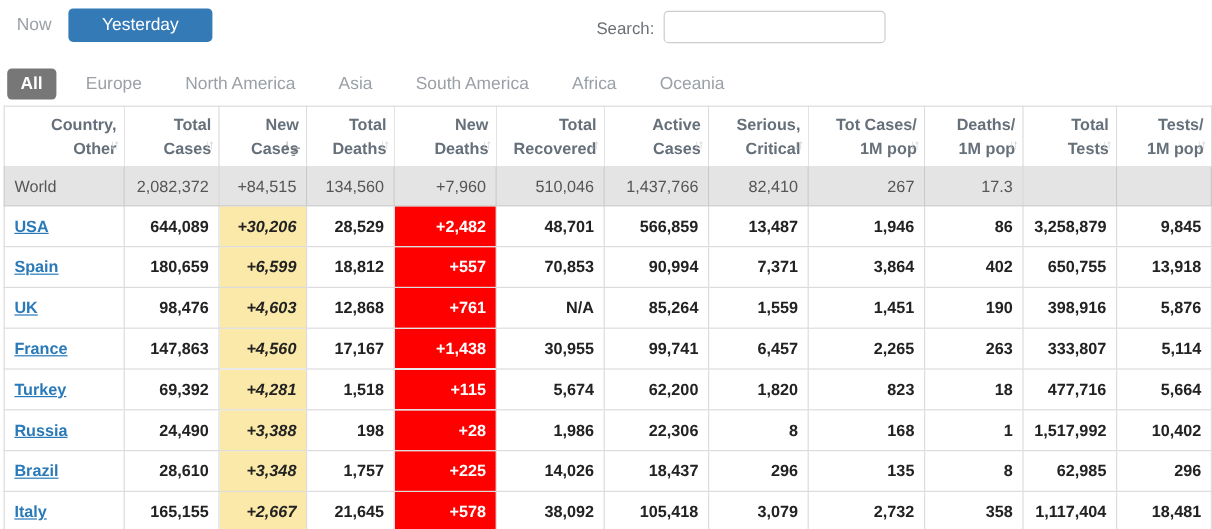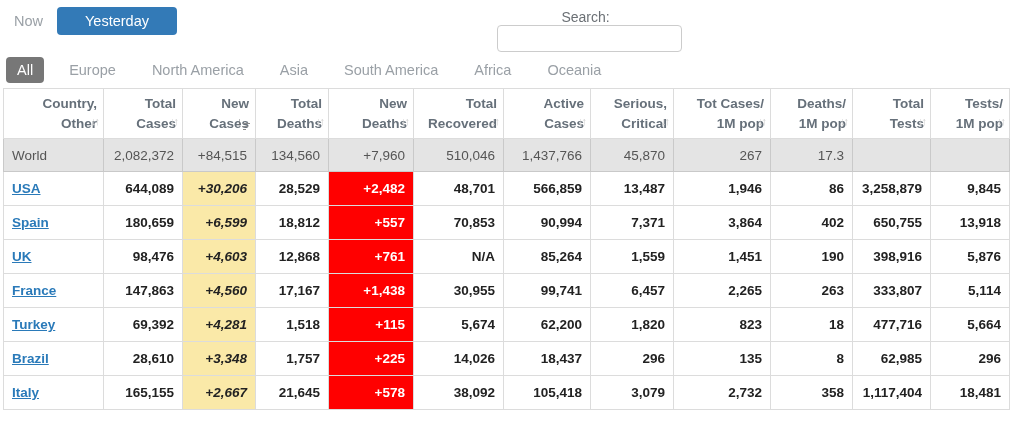--- a/index.html
+++ b/index.html
@@ -4,28 +4,28 @@
 <style>
   * { margin:0; padding:0; box-sizing:border-box; }
   html,body { width:1010px; height:441px; overflow:hidden; background:#fff;
     font-family:"Liberation Sans","DejaVu Sans",sans-serif; }
 
   
   .toolbar { position:absolute; left:0; top:0; width:924px; height:44px; }
   .now-tab { position:absolute; left:14px; top:13px; font-size:14.5px; color:#9aa0a6; cursor:pointer; }
   .yesterday-btn { position:absolute; left:57px; top:7px; padding:6px 28px;
     background:var(--accent-blue); color:#fff; font-size:14.5px; border:none; border-radius:4px; cursor:pointer; }
-  .search-wrap { position:absolute; left:497px; top:9px; display:flex; align-items:center;flex-direction:column; }
+  .search-wrap { position:absolute; left:497px; top:9px; display:flex; align-items:center; }
   .search-label { font-size:14px; color:#6b7075; margin-right:8px; }
   .search-input { width:185px; height:27px; border:1px solid #ccc; border-radius:4px; font-size:13px; padding:0 6px; outline:none; }
 
   
   .region-tabs { position:absolute; left:6px; top:57px; display:flex; align-items:center; }
   .region-tab { font-size:14.5px; color:#9aa0a6; padding:5px 11px; margin-right:14px; border-radius:4px; cursor:pointer; white-space:nowrap; }
-  .region-tab.active { background:var(--active-tab); color:#fff; }
+  .region-tab.active { background:var(--active-tab); color:#fff;font-weight:bold; }
 
   
   .main-table { position:absolute; left:3px; top:88px; width:1004px;
     border-collapse:collapse; table-layout:fixed; font-size:13.5px; }
   .main-table th, .main-table td { border:1px solid #dcdcdc; overflow:hidden; white-space:nowrap; }
 
   .main-table thead th { height:50px; vertical-align:middle; text-align:right;
     padding:4px 6px 4px 8px; font-weight:bold; color:#66707a; font-size:13.5px;
     line-height:1.45; position:relative; cursor:pointer; background:#fff; }
   .sort-icon { position:absolute; right:5px; bottom:8px; font-size:11px; color:#cfcfcf; letter-spacing:-2px; }
@@ -104,21 +104,21 @@
     </thead>
   <tbody>
       <tr class="world-row">
         <td>World</td>
         <td>2,082,372</td>
         <td>+84,515</td>
         <td>134,560</td>
         <td>+7,960</td>
         <td>510,046</td>
         <td>1,437,766</td>
-        <td>45,870</td>
+        <td>82,410</td>
         <td>267</td>
         <td>17.3</td>
         <td></td>
         <td></td>
       </tr>
       <tr>
         <td><a class="country-link">USA</a></td>
         <td>644,089</td>
         <td class="cell-newcases hl">+30,206</td>
         <td>28,529</td>
@@ -181,20 +181,34 @@
         <td class="cell-newdeaths hl">+115</td>
         <td>5,674</td>
         <td>62,200</td>
         <td>1,820</td>
         <td>823</td>
         <td>18</td>
         <td>477,716</td>
         <td>5,664</td>
       </tr>
       <tr>
+        <td><a class="country-link">Russia</a></td>
+        <td>24,490</td>
+        <td class="cell-newcases hl">+3,388</td>
+        <td>198</td>
+        <td class="cell-newdeaths hl">+28</td>
+        <td>1,986</td>
+        <td>22,306</td>
+        <td>8</td>
+        <td>168</td>
+        <td>1</td>
+        <td>1,517,992</td>
+        <td>10,402</td>
+      </tr>
+      <tr>
         <td><a class="country-link">Brazil</a></td>
         <td>28,610</td>
         <td class="cell-newcases hl">+3,348</td>
         <td>1,757</td>
         <td class="cell-newdeaths hl">+225</td>
         <td>14,026</td>
         <td>18,437</td>
         <td>296</td>
         <td>135</td>
         <td>8</td>

